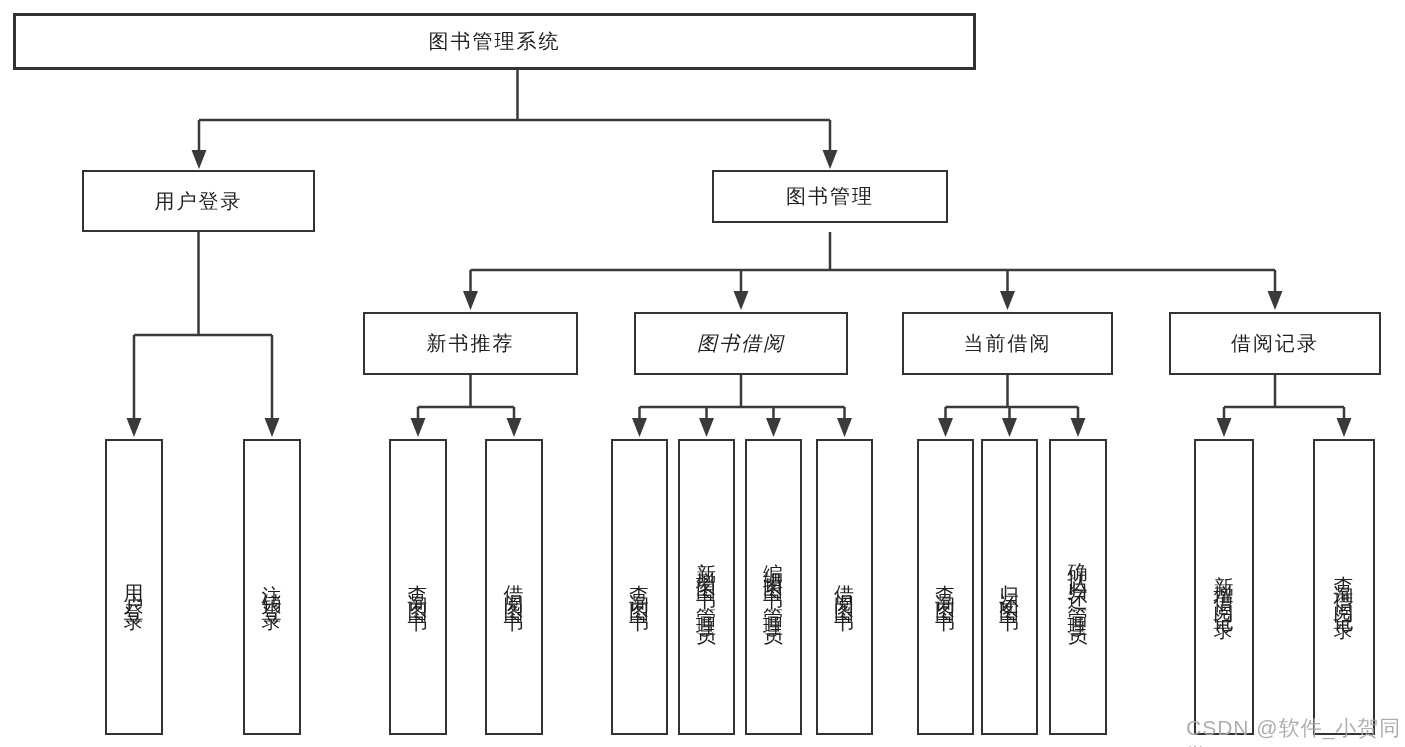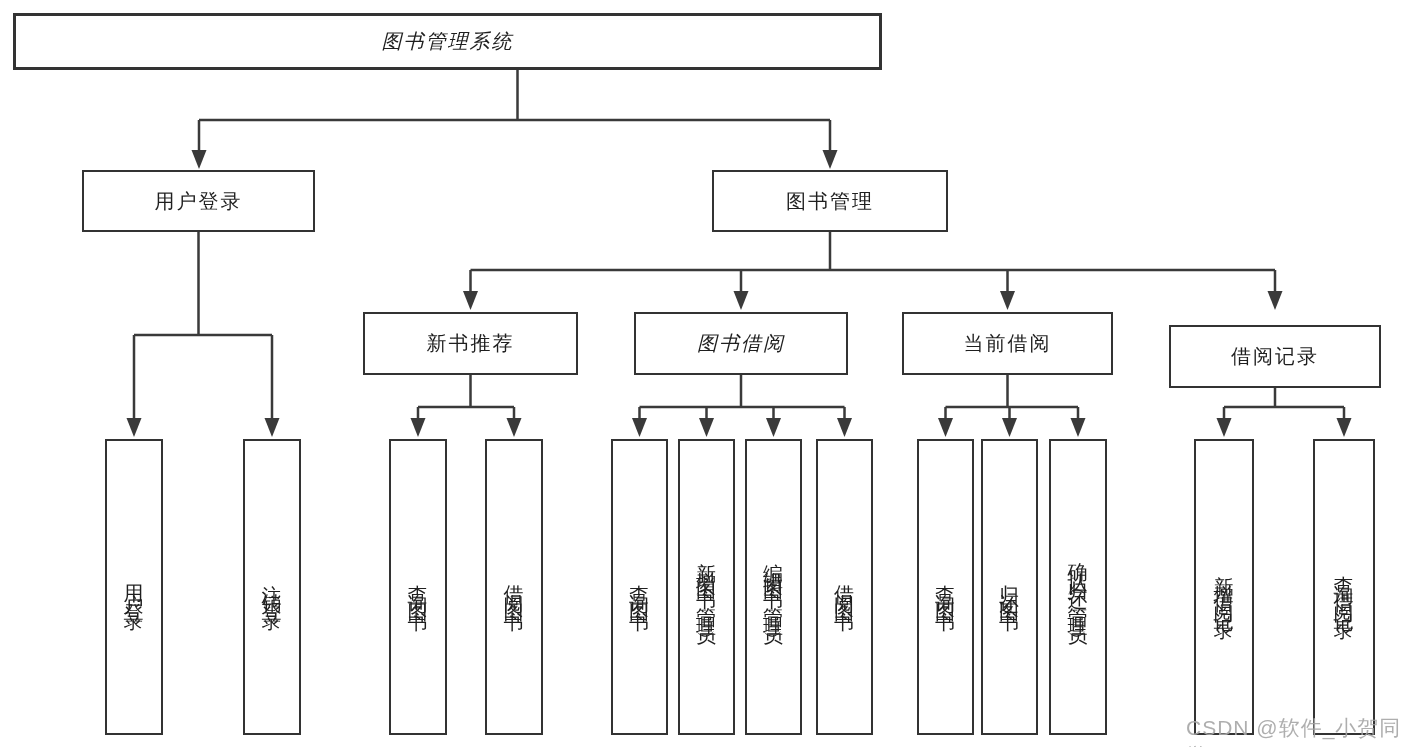--- a/index.html
+++ b/index.html
@@ -57,29 +57,29 @@
       <polygon stroke="none" points="1002,418 1017,418 1009.5,437"></polygon>
       <polygon stroke="none" points="1070.5,418 1085.5,418 1078,437"></polygon>
     </g>
     <g>
       <path fill="none" d="M1275 375 V407 M1224 407 H1344 M1224 407 V420 M1344 407 V420"></path>
       <polygon stroke="none" points="1216.5,418 1231.5,418 1224,437"></polygon>
       <polygon stroke="none" points="1336.5,418 1351.5,418 1344,437"></polygon>
     </g>
   </svg>
 
-  <div class="box h root" style="left:13px;top:13px;width:869px;height:57px;font-style:italic;">图书管理系统</div>
+  <div class="box h root" style="left:13px;top:13px;width:963px;height:57px;">图书管理系统</div>
 
   <div class="box h" style="left:82px;top:170px;width:233px;height:62px;">用户登录</div>
-  <div class="box h" style="left:712px;top:170px;width:236px;height:62px;">图书管理</div>
+  <div class="box h" style="left:712px;top:170px;width:236px;height:53px;">图书管理</div>
 
   <div class="box h" style="left:363px;top:312px;width:215px;height:63px;text-align:right;">新书推荐</div>
   <div class="box h" style="left:634px;top:312px;width:214px;height:63px;font-style:italic;">图书借阅</div>
   <div class="box h" style="left:902px;top:312px;width:211px;height:63px;">当前借阅</div>
-  <div class="box h" style="left:1169px;top:325px;width:212px;height:63px;">借阅记录</div>
+  <div class="box h" style="left:1169px;top:312px;width:212px;height:63px;">借阅记录</div>
 
   <div class="box v" style="left:105px;top:439px;width:58px;height:296px;">用户登录</div>
   <div class="box v" style="left:243px;top:439px;width:58px;height:296px;">注销登录</div>
 
   <div class="box v" style="left:389px;top:439px;width:58px;height:296px;">查询图书</div>
   <div class="box v" style="left:485px;top:439px;width:58px;height:296px;">借阅图书</div>
 
   <div class="box v" style="left:611px;top:439px;width:57px;height:296px;">查询图书</div>
   <div class="box v" style="left:678px;top:439px;width:57px;height:296px;">新增图书（管理员）</div>
   <div class="box v" style="left:745px;top:439px;width:57px;height:296px;">编辑图书（管理员）</div>

